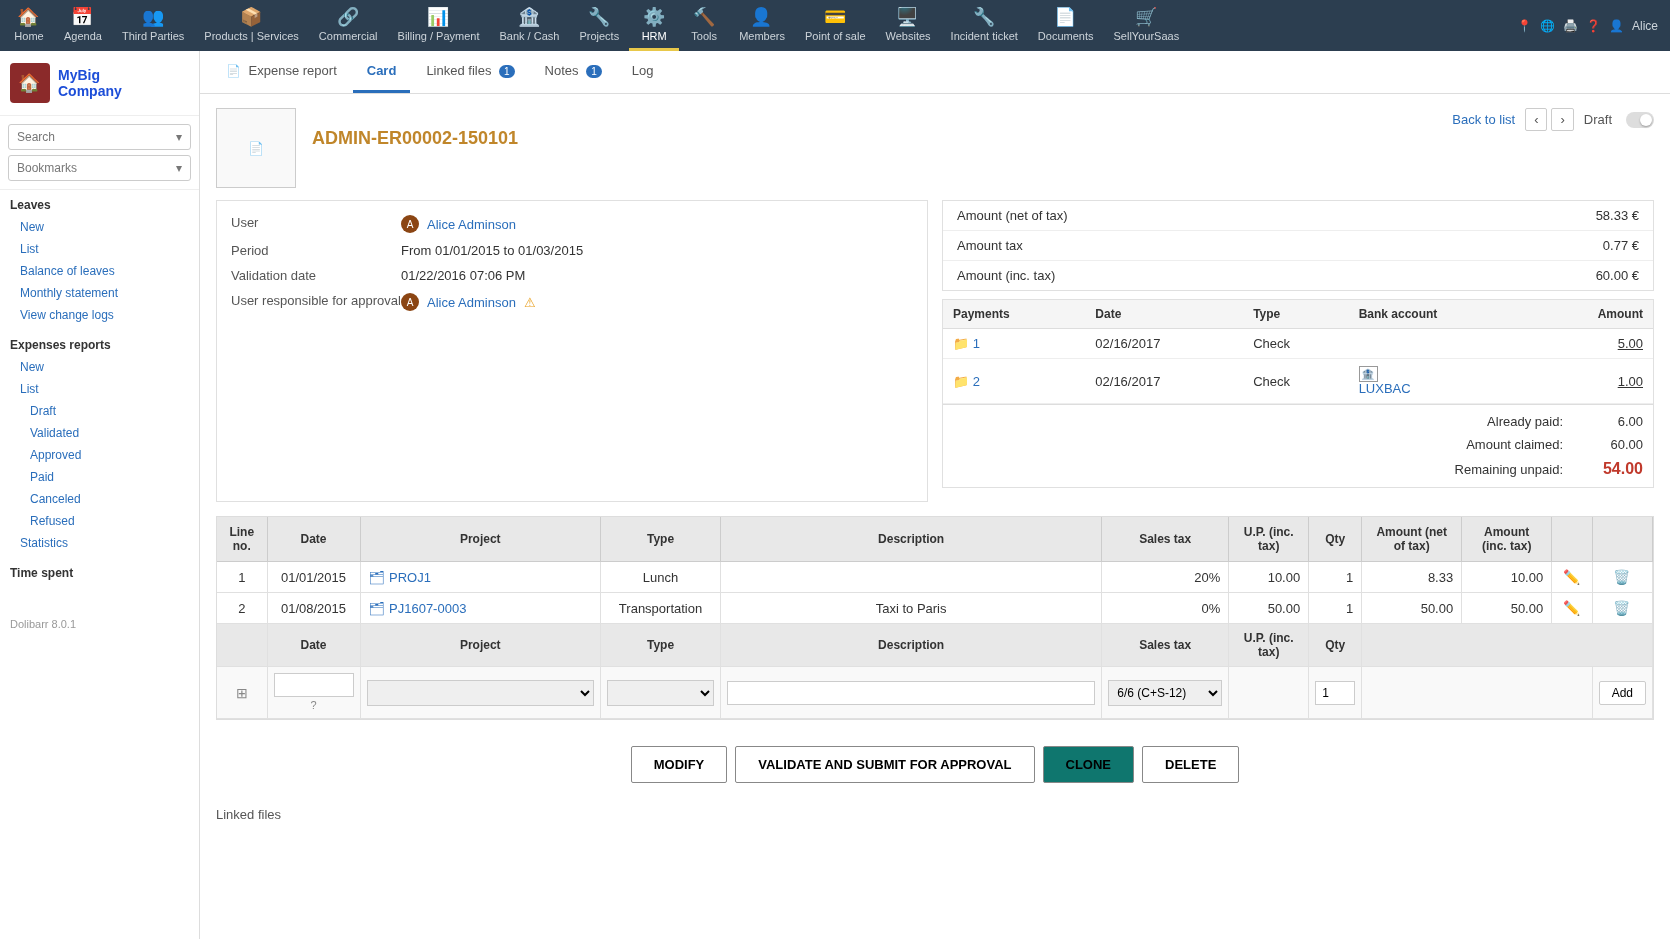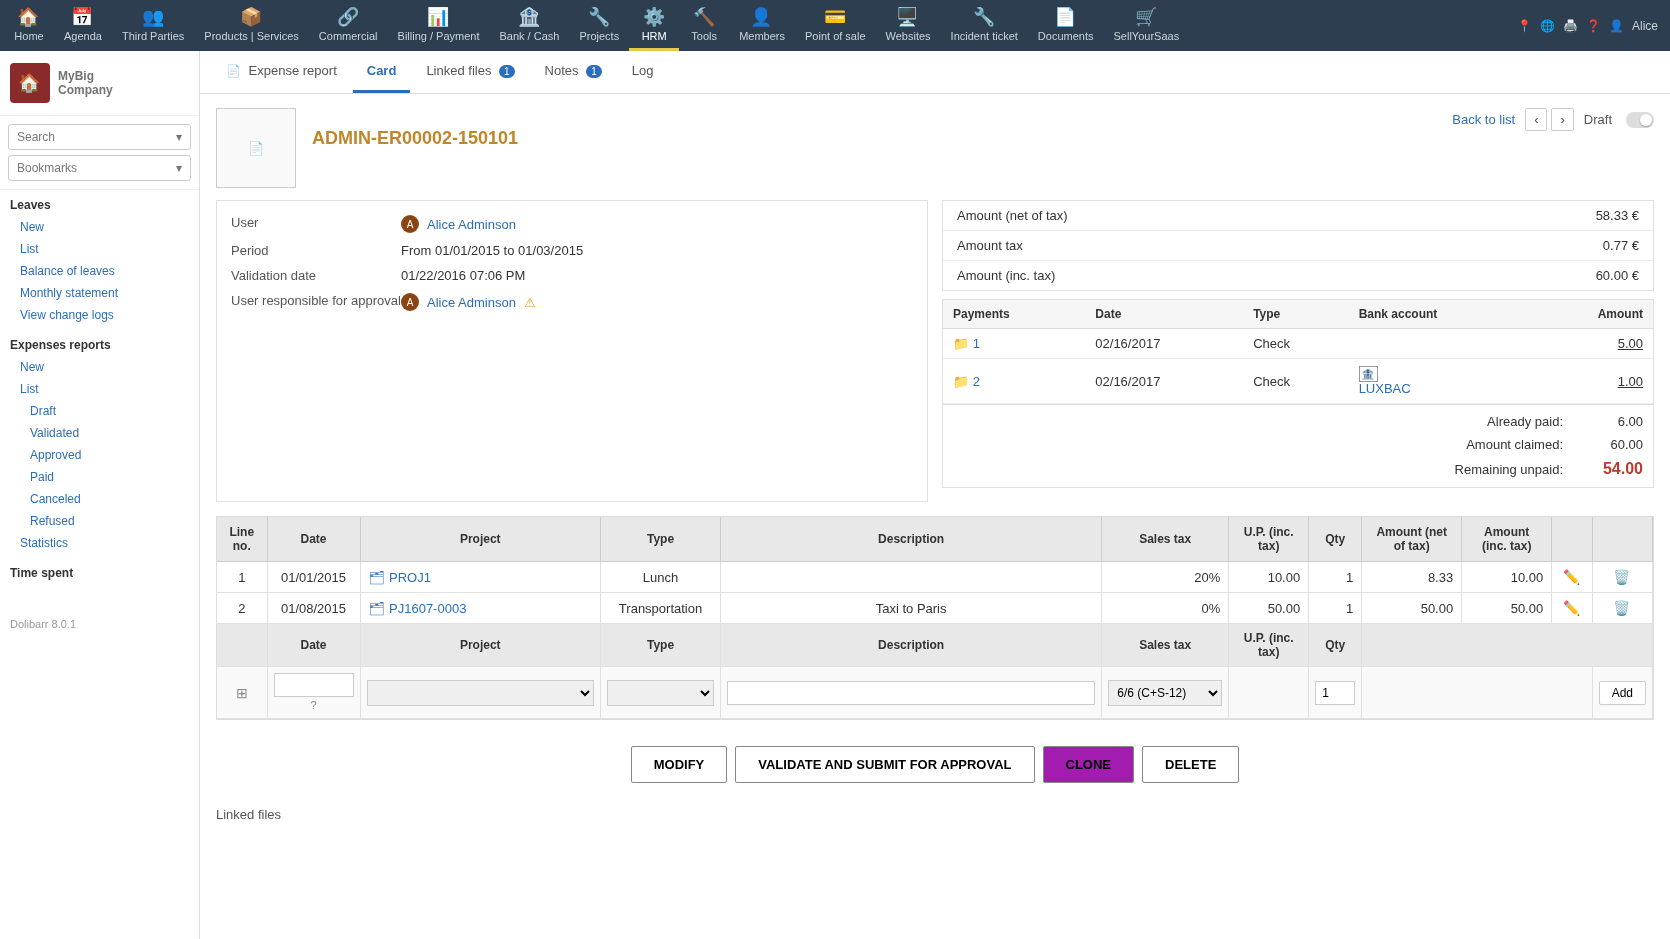--- a/index.html
+++ b/index.html
@@ -49,21 +49,21 @@
       padding: 12px 10px;
       border-bottom: 1px solid #eee;
     }
     .logo-icon {
       width: 40px; height: 40px;
       background: #8b2a2a;
       border-radius: 4px;
       display: flex; align-items: center; justify-content: center;
       color: white; font-size: 18px; margin-right: 8px;
     }
-    .logo-text { font-size: 12px; font-weight: bold; color: #737373; }
+    .logo-text { font-size: 14px; font-weight: bold; color: #1d4ed8; }
     .search-area { padding: 8px; border-bottom: 1px solid #eee; }
     .search-box {
       width: 100%; padding: 5px 8px; border: 1px solid #ccc; border-radius: 3px;
       font-size: 12px; display: flex; align-items: center; justify-content: space-between;
       cursor: pointer; color: #777; background: #fff;
     }
     .bookmarks-box {
       width: 100%; padding: 5px 8px; border: 1px solid #ccc; border-radius: 3px;
       font-size: 12px; display: flex; align-items: center; justify-content: space-between;
       cursor: pointer; color: #777; background: #fff; margin-top: 5px;
@@ -182,21 +182,21 @@
     }
     .btn-modify {
       background: #fff; border: 1px solid #888; padding: 10px 22px;
       font-size: 13px; font-weight: bold; cursor: pointer; border-radius: 2px;
     }
     .btn-validate {
       background: #fff; border: 1px solid #888; padding: 10px 22px;
       font-size: 13px; font-weight: bold; cursor: pointer; border-radius: 2px;
     }
     .btn-clone {
-      background: #a21caf; border: 1px solid #888; padding: 10px 22px;
+      background: #0f766e; border: 1px solid #888; padding: 10px 22px;
       font-size: 13px; font-weight: bold; cursor: pointer; border-radius: 2px;
     }
     .btn-delete {
       background: #fff; border: 1px solid #888; padding: 10px 22px;
       font-size: 13px; font-weight: bold; cursor: pointer; border-radius: 2px;
     }
     .linked-files-label { color: #555; font-size: 13px; padding: 4px 0; }
     .amount-block-row { display: flex; justify-content: space-between; padding: 7px 14px; font-size: 13px; border-bottom: 1px solid #eee; }
     .amount-block-row:last-child { border-bottom: none; }
 

